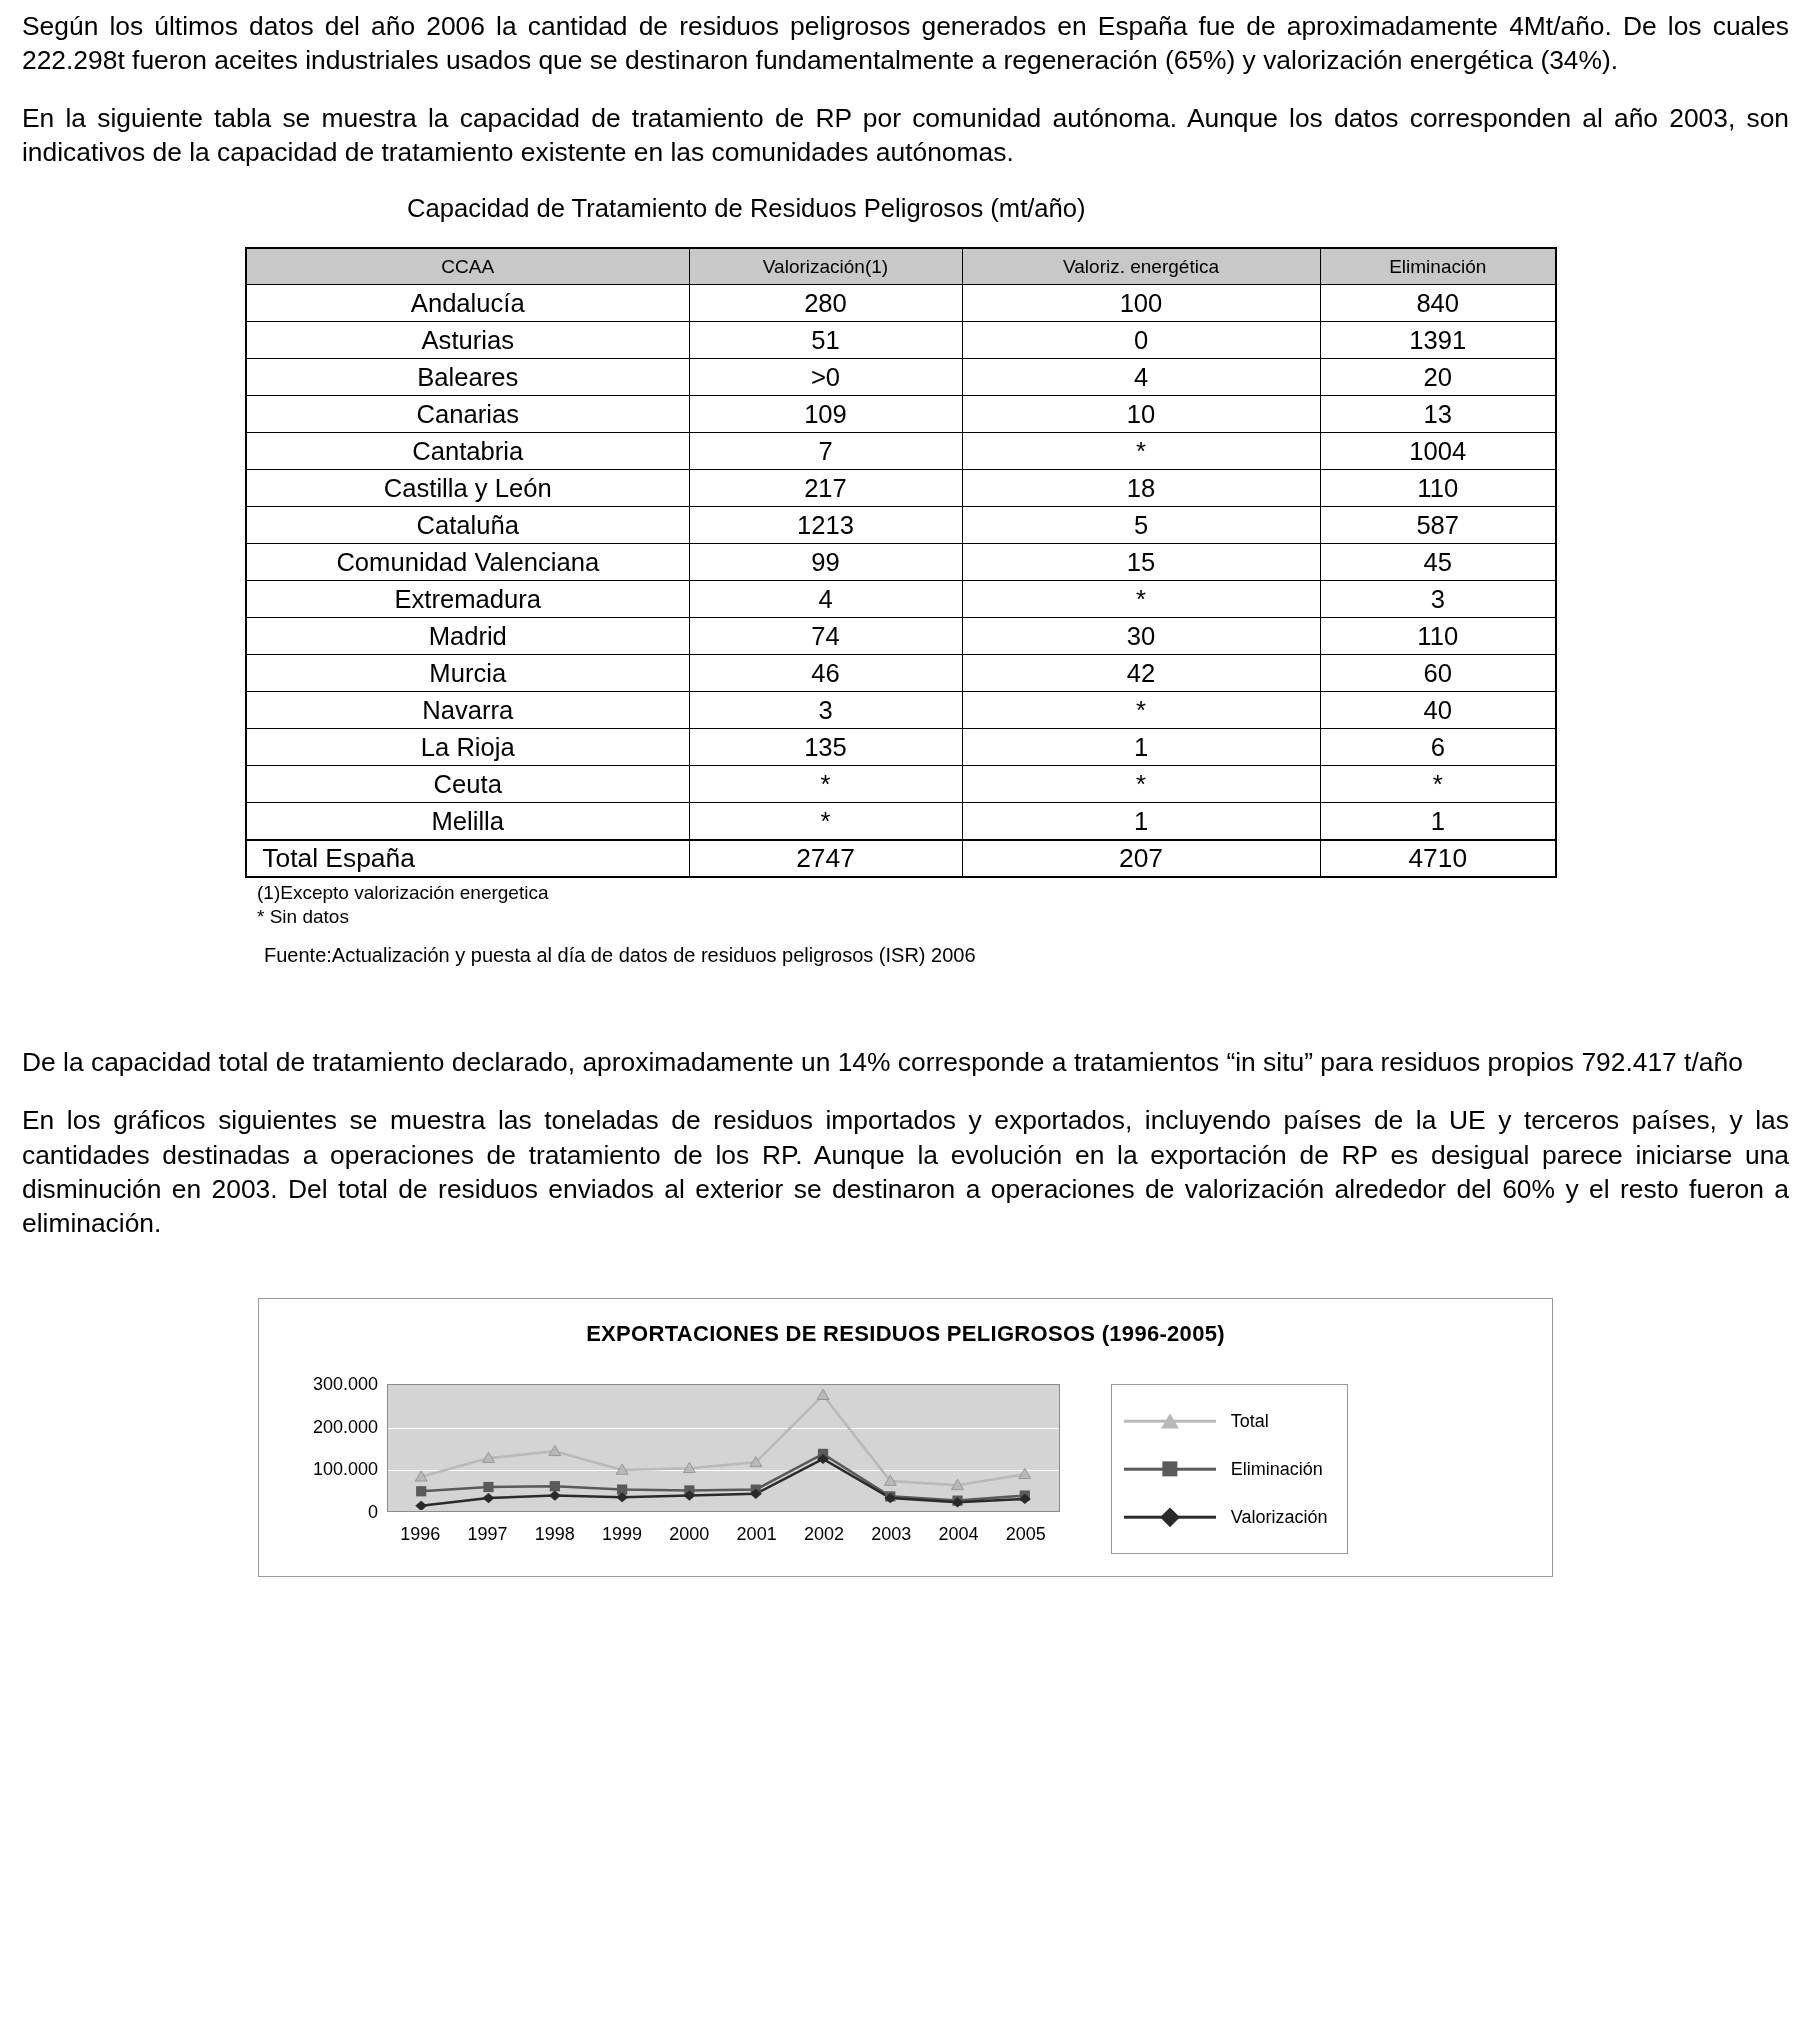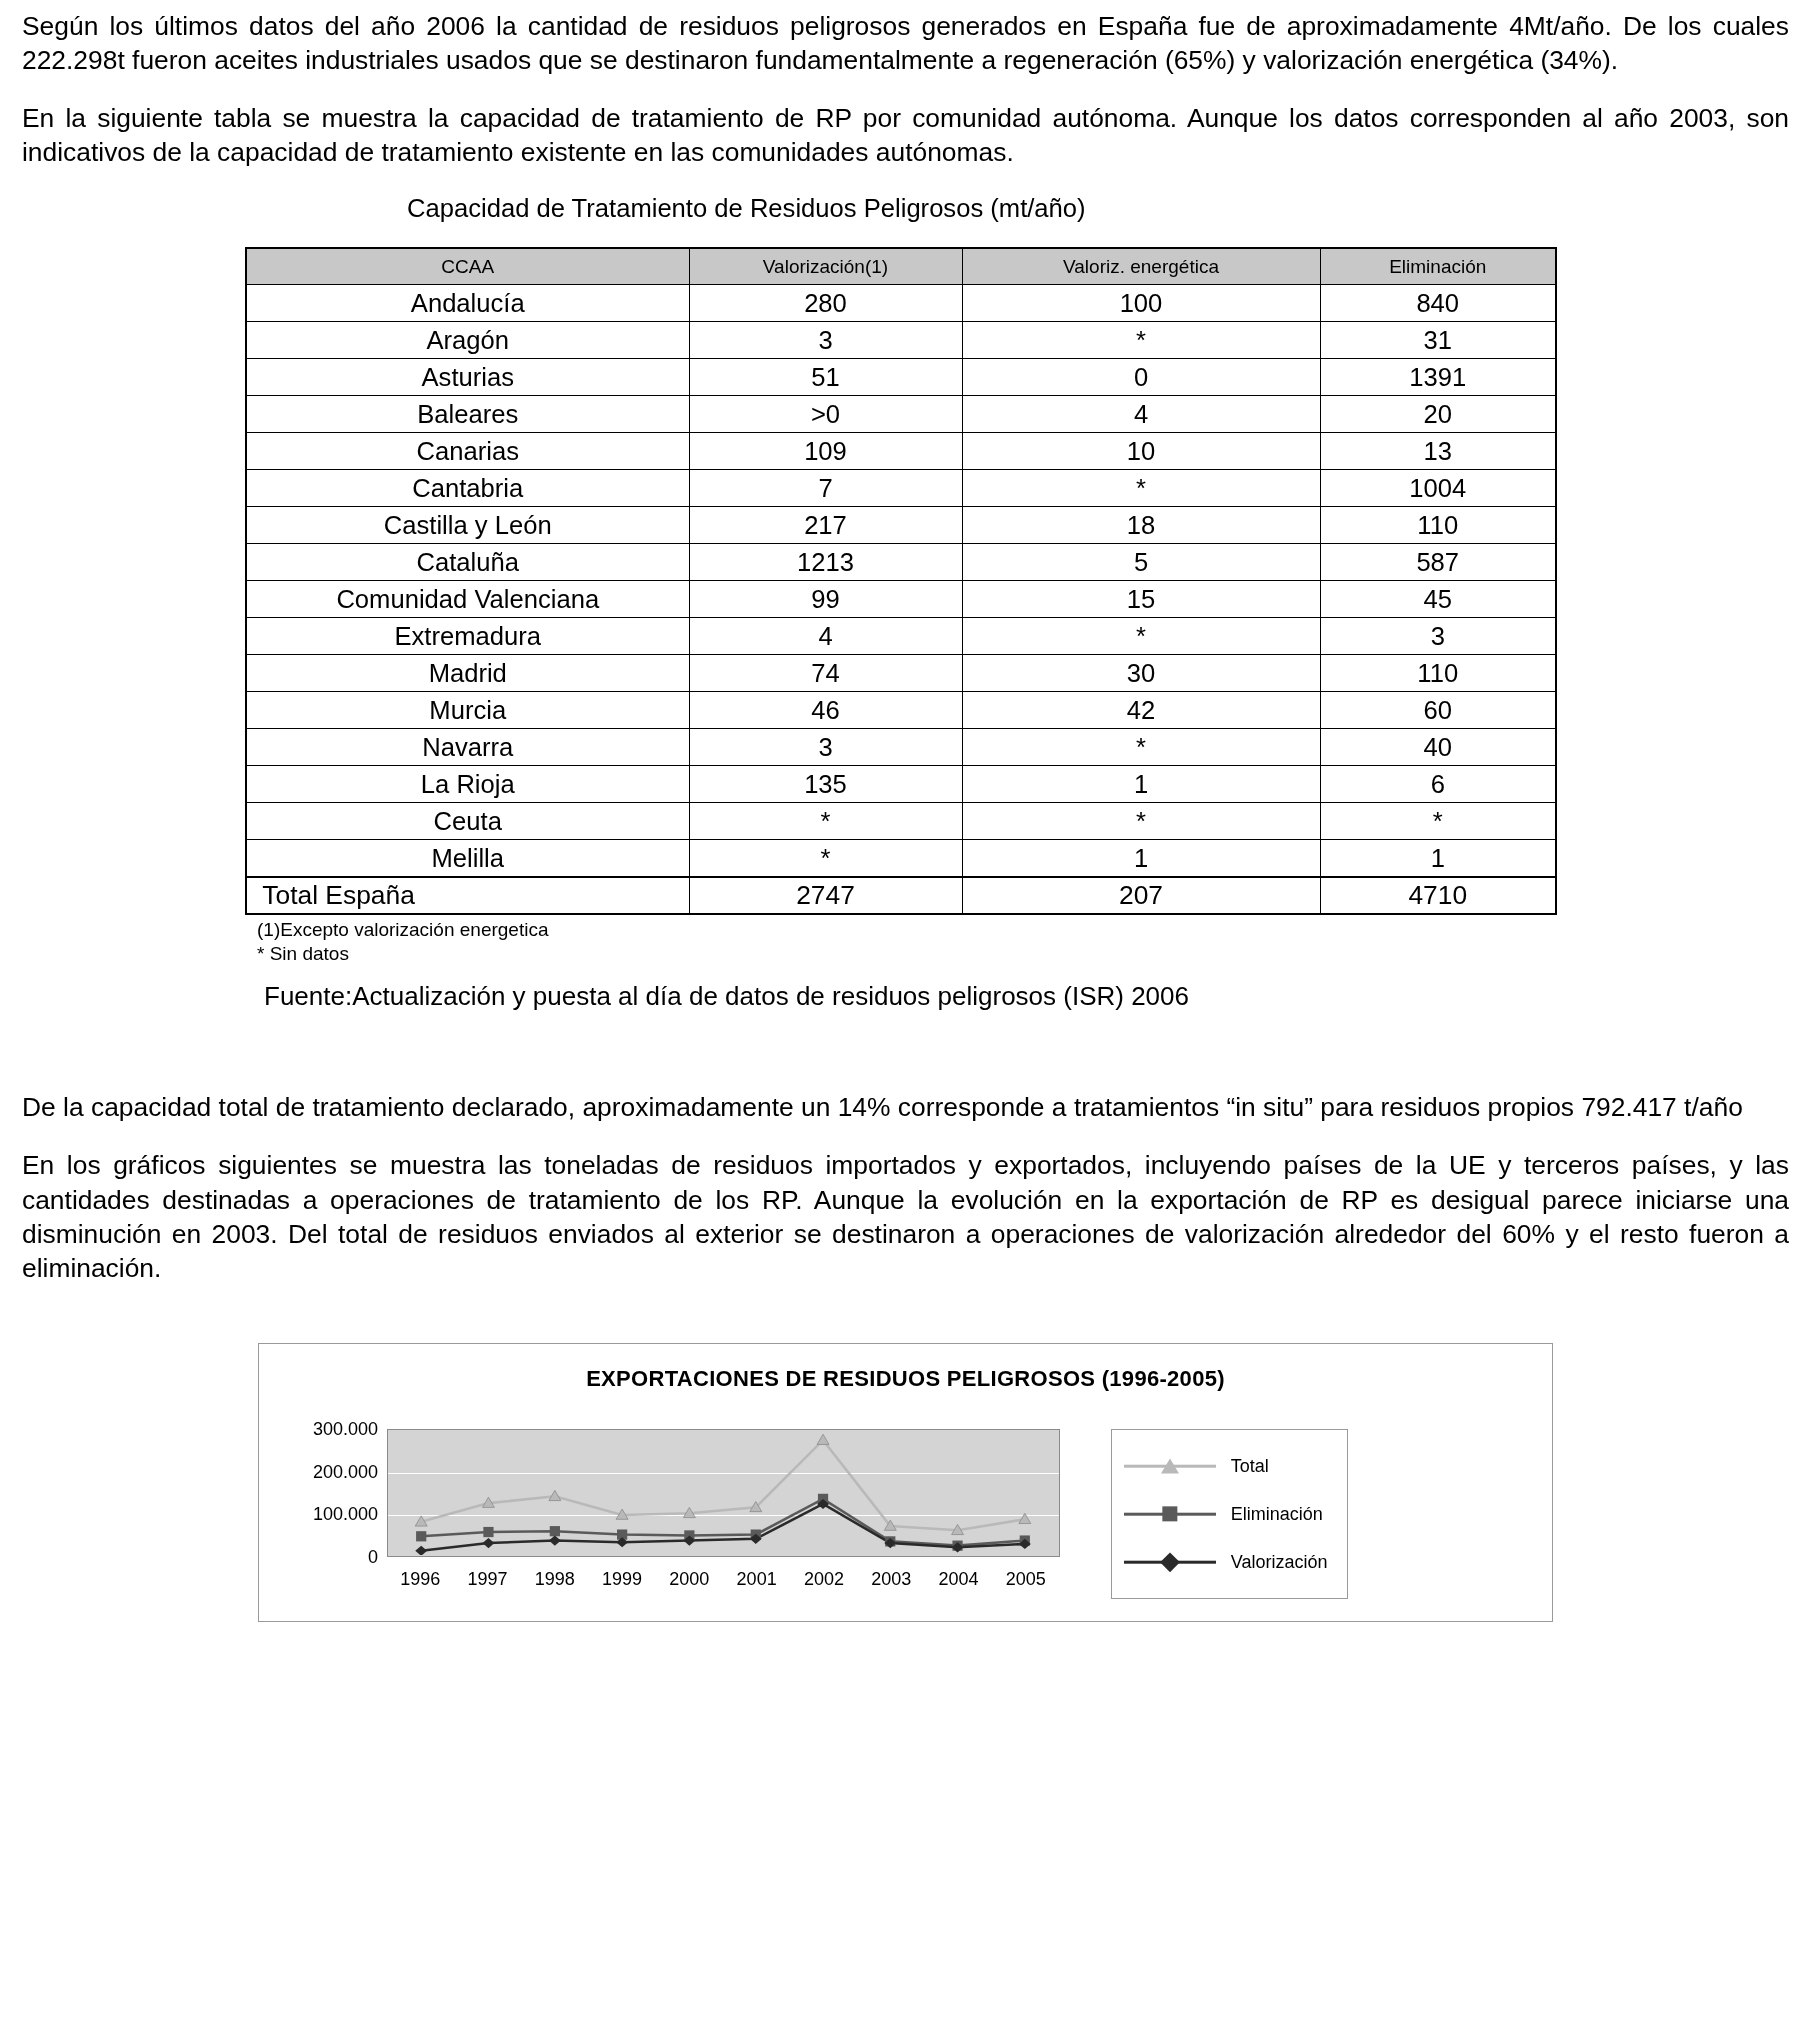--- a/index.html
+++ b/index.html
@@ -75,21 +75,21 @@
     text-align: left;
     padding-left: 15.3px;
   }
   .tbl-notes {
     font-size: 19px;
     line-height: 1.25;
     margin-top: 3.4px;
     padding-left: 12px;
   }
   .tbl-source {
-    font-size: 26px;
+    font-size: 20px;
     margin-top: 15.3px;
     padding-left: 19px;
   }
 
   
   .chart-box {
     margin: 0 auto;
     margin-top: 8.5px;
     width: 1295px;
     border: 1.7px solid #9a9a9a;
@@ -218,26 +218,20 @@
           <th>Valoriz. energética</th>
           <th>Eliminación</th>
         </tr>
       </thead>
       <tbody>
         <tr>
           <td>Andalucía</td>
           <td>280</td>
           <td>100</td>
           <td>840</td>
-        </tr>
-        <tr>
-          <td>Aragón</td>
-          <td>3</td>
-          <td>*</td>
-          <td>31</td>
         </tr>
         <tr>
           <td>Asturias</td>
           <td>51</td>
           <td>0</td>
           <td>1391</td>
         </tr>
         <tr>
           <td>Baleares</td>
           <td>&gt;0</td>

